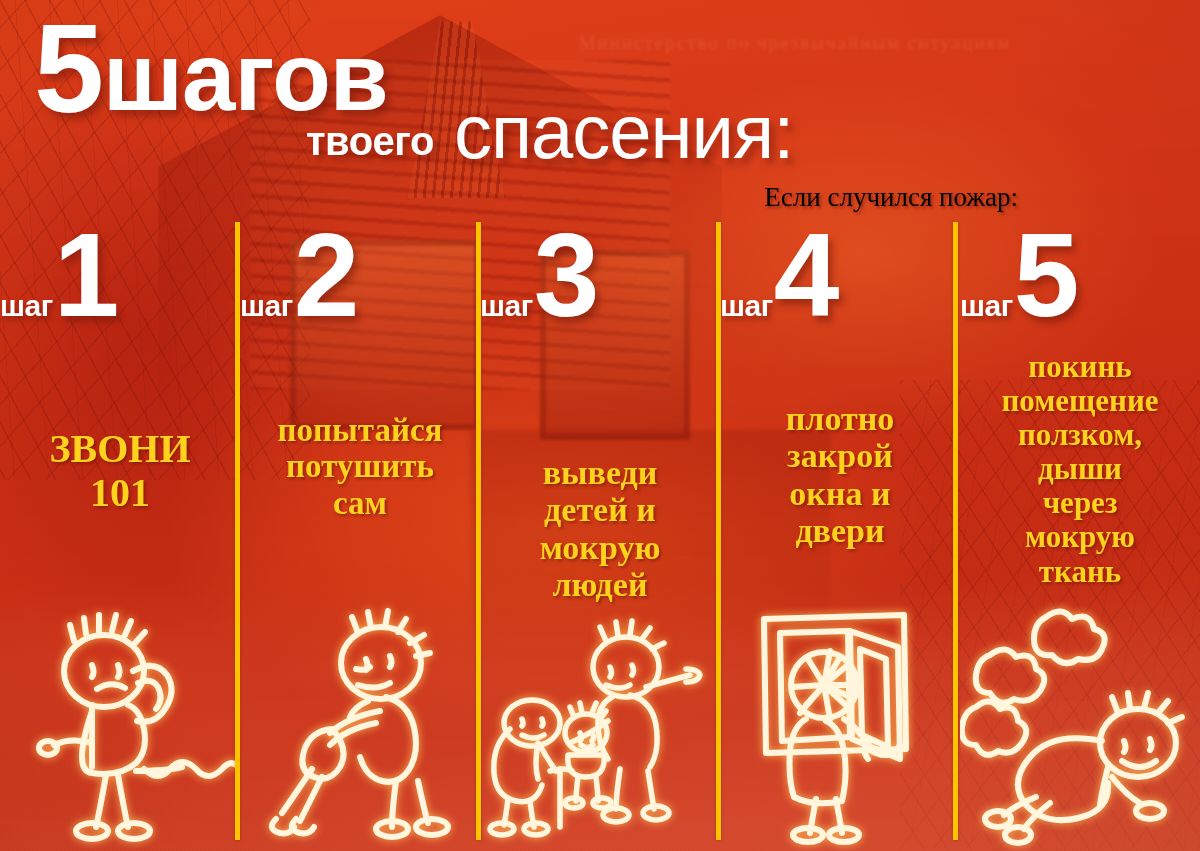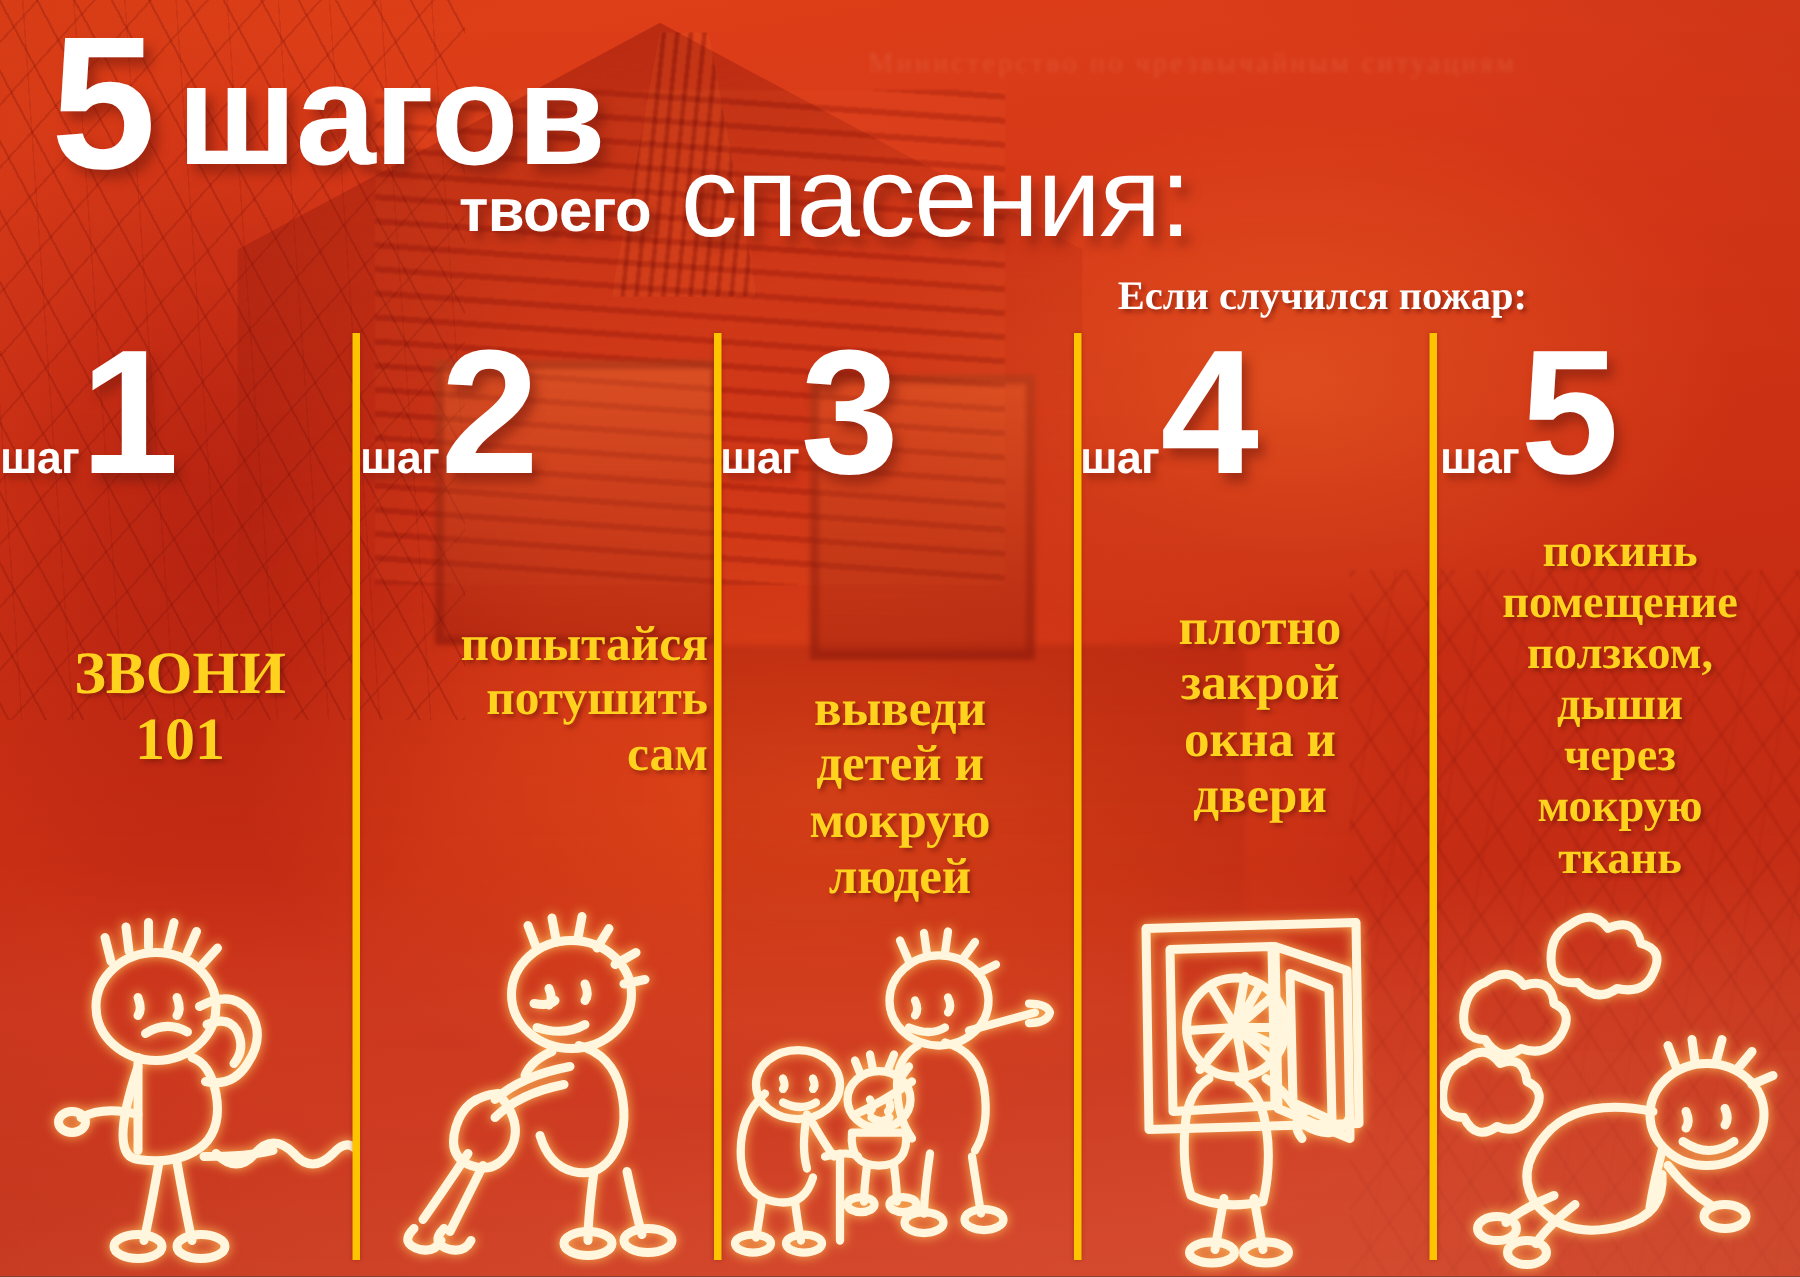--- a/index.html
+++ b/index.html
@@ -110,41 +110,41 @@
     position:absolute;left:34px;top:16px;
     display:flex;align-items:flex-end;
   }
   .t-five{
     font-size:126px;font-weight:bold;color:#fff;line-height:.84;
     letter-spacing:-4px;
     text-shadow:5px 6px 7px rgba(120,25,12,.55);
   }
   .t-shagov{
     font-size:96px;font-weight:bold;color:#fff;line-height:.95;
-    letter-spacing:-1px;margin-left:18px;
+    letter-spacing:-1px;margin-left:3px;
     text-shadow:5px 6px 7px rgba(120,25,12,.55);
   }
   .title-line2{
     position:absolute;left:306px;top:96px;
     display:flex;align-items:flex-end;justify-content:flex-end;
   }
   .t-tvoego{
     font-size:40px;font-weight:bold;color:#fff;line-height:1;
     letter-spacing:-.5px;padding-bottom:7px;
     text-shadow:4px 5px 6px rgba(120,25,12,.55);
   }
   .t-spaseniya{
     font-size:76px;font-weight:normal;color:#fff;line-height:.95;
     letter-spacing:-1px;margin-left:20px;
     text-shadow:5px 6px 7px rgba(120,25,12,.55);
   }
   .subtitle{
     position:absolute;right:182px;top:182px;
     font-family:"Liberation Serif", serif;
-    font-weight:bold;font-size:27px;color:#ffffff;
+    font-weight:normal;font-size:27px;color:#000000;
     text-shadow:2px 2px 3px rgba(110,20,10,.6);
     white-space:nowrap;
   }
 
   
   .columns{position:absolute;left:0;top:222px;width:1200px;height:629px;display:flex;}
   .col{position:relative;flex:1 1 0;height:100%;}
   .divider{
     position:absolute;top:0;width:5px;height:618px;
     background:#ffc400;
@@ -171,21 +171,21 @@
   .step-text{
     position:absolute;left:0;width:100%;
     text-align:center;
     font-family:"Liberation Serif", serif;
     font-weight:bold;color:#ffd21e;
     text-shadow:2px 2px 3px rgba(110,20,10,.55);
     padding:0 8px;
     line-height:1.1;
   }
   .col1 .step-text{top:205px;font-size:40px;}
-  .col2 .step-text{top:190px;font-size:33px;text-align:right;}
+  .col2 .step-text{top:190px;font-size:33px;}
   .col3 .step-text{top:185px;font-size:34px;margin-top:47px;}
   .col4 .step-text{top:178px;font-size:34px;}
   .col5 .step-text{top:128px;font-size:31px;}
 
   .figure{
     position:absolute;bottom:0;left:0;width:100%;height:250px;
   }
   .figure svg{display:block;width:100%;height:100%;}
   .stroke{
     fill:none;stroke:#fff6dd;stroke-linecap:round;stroke-linejoin:round;

